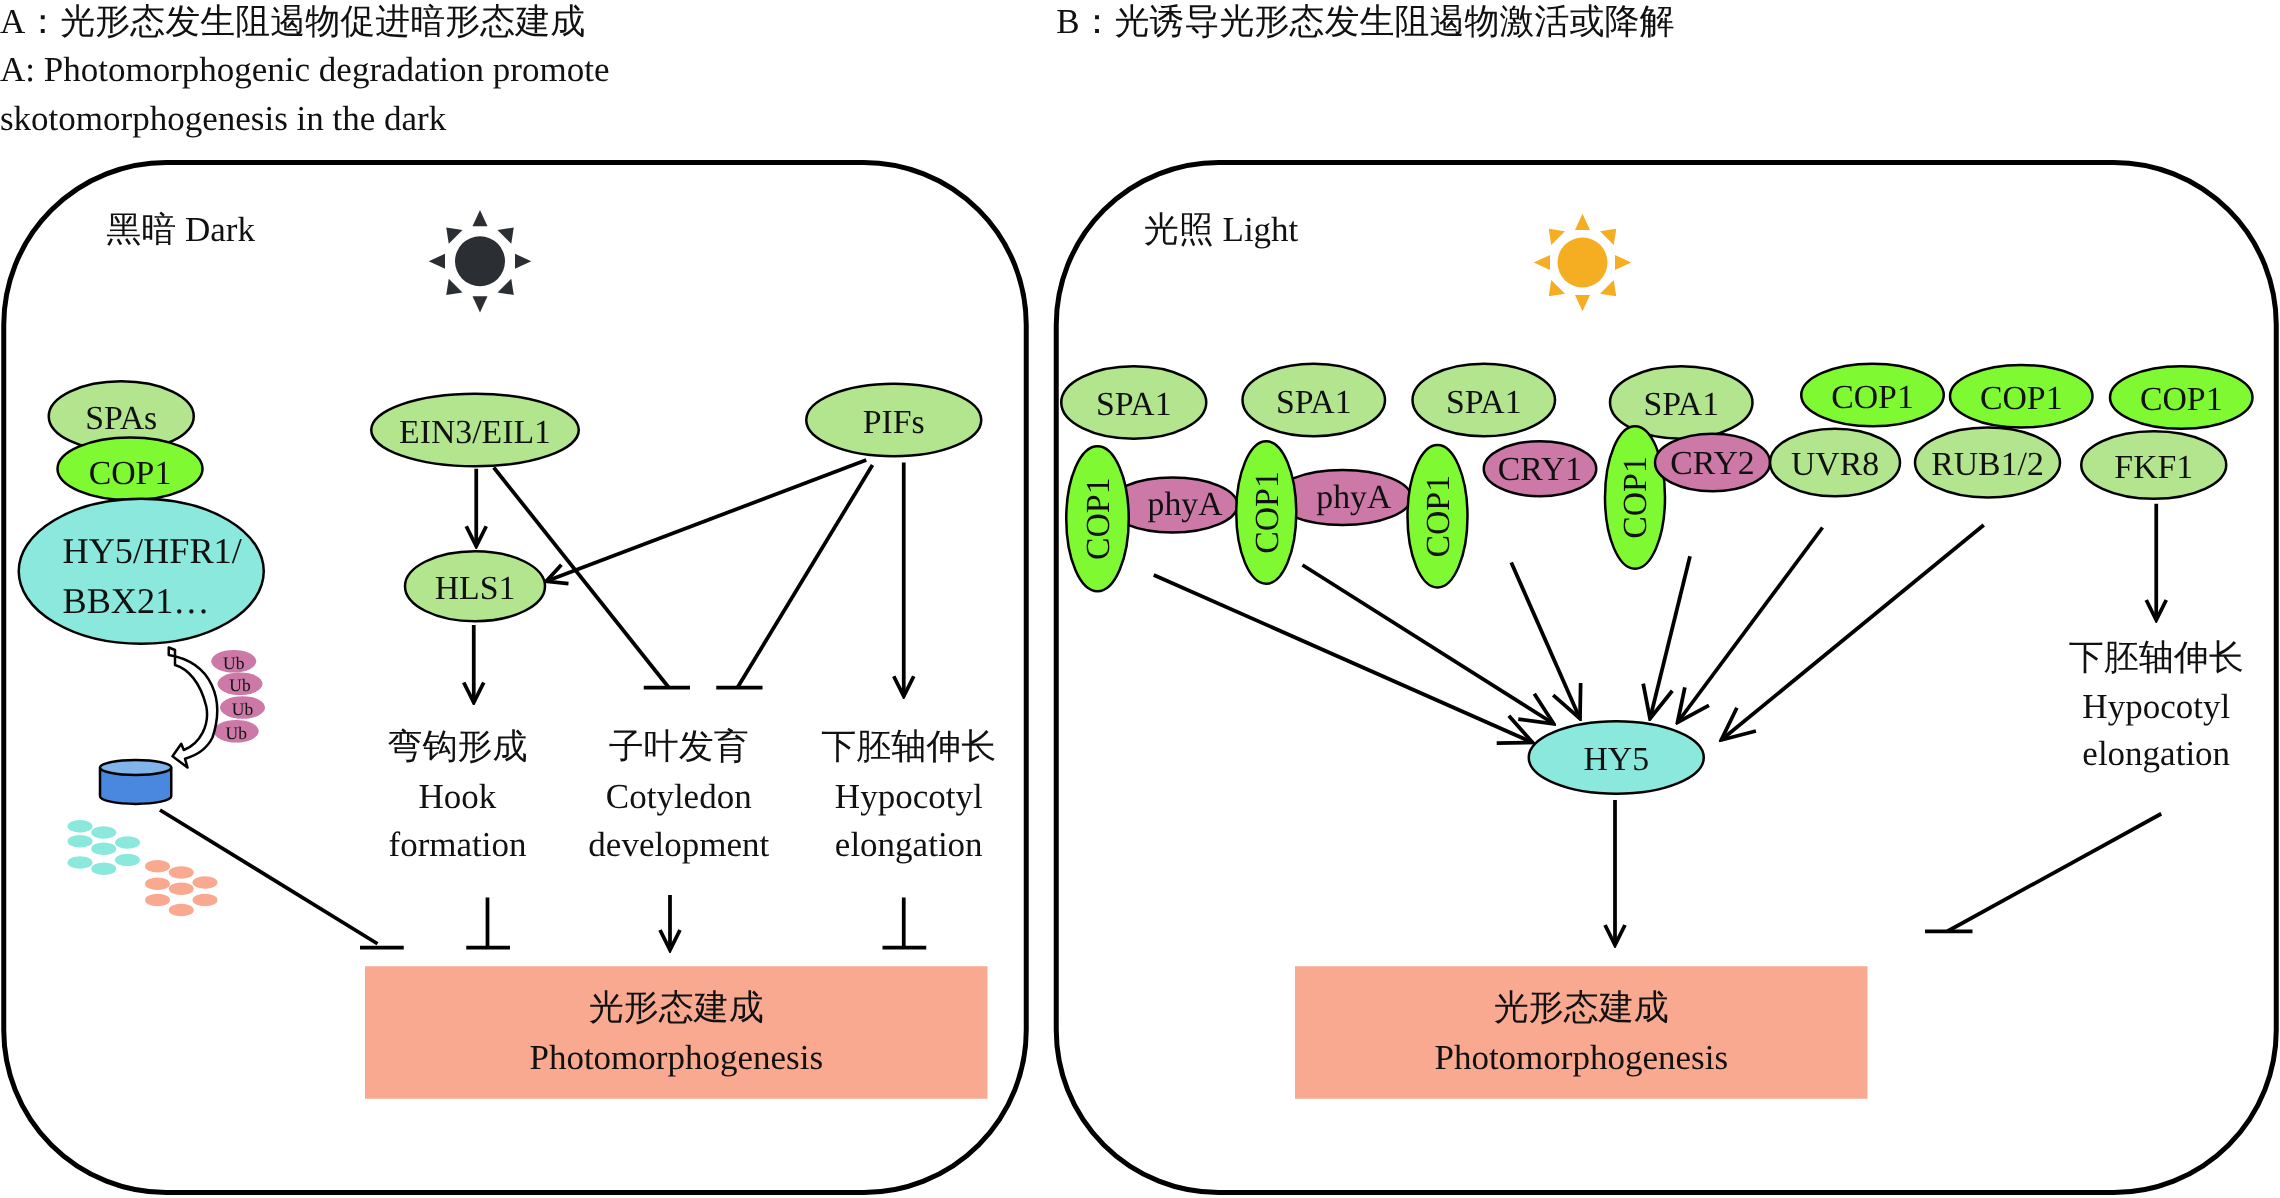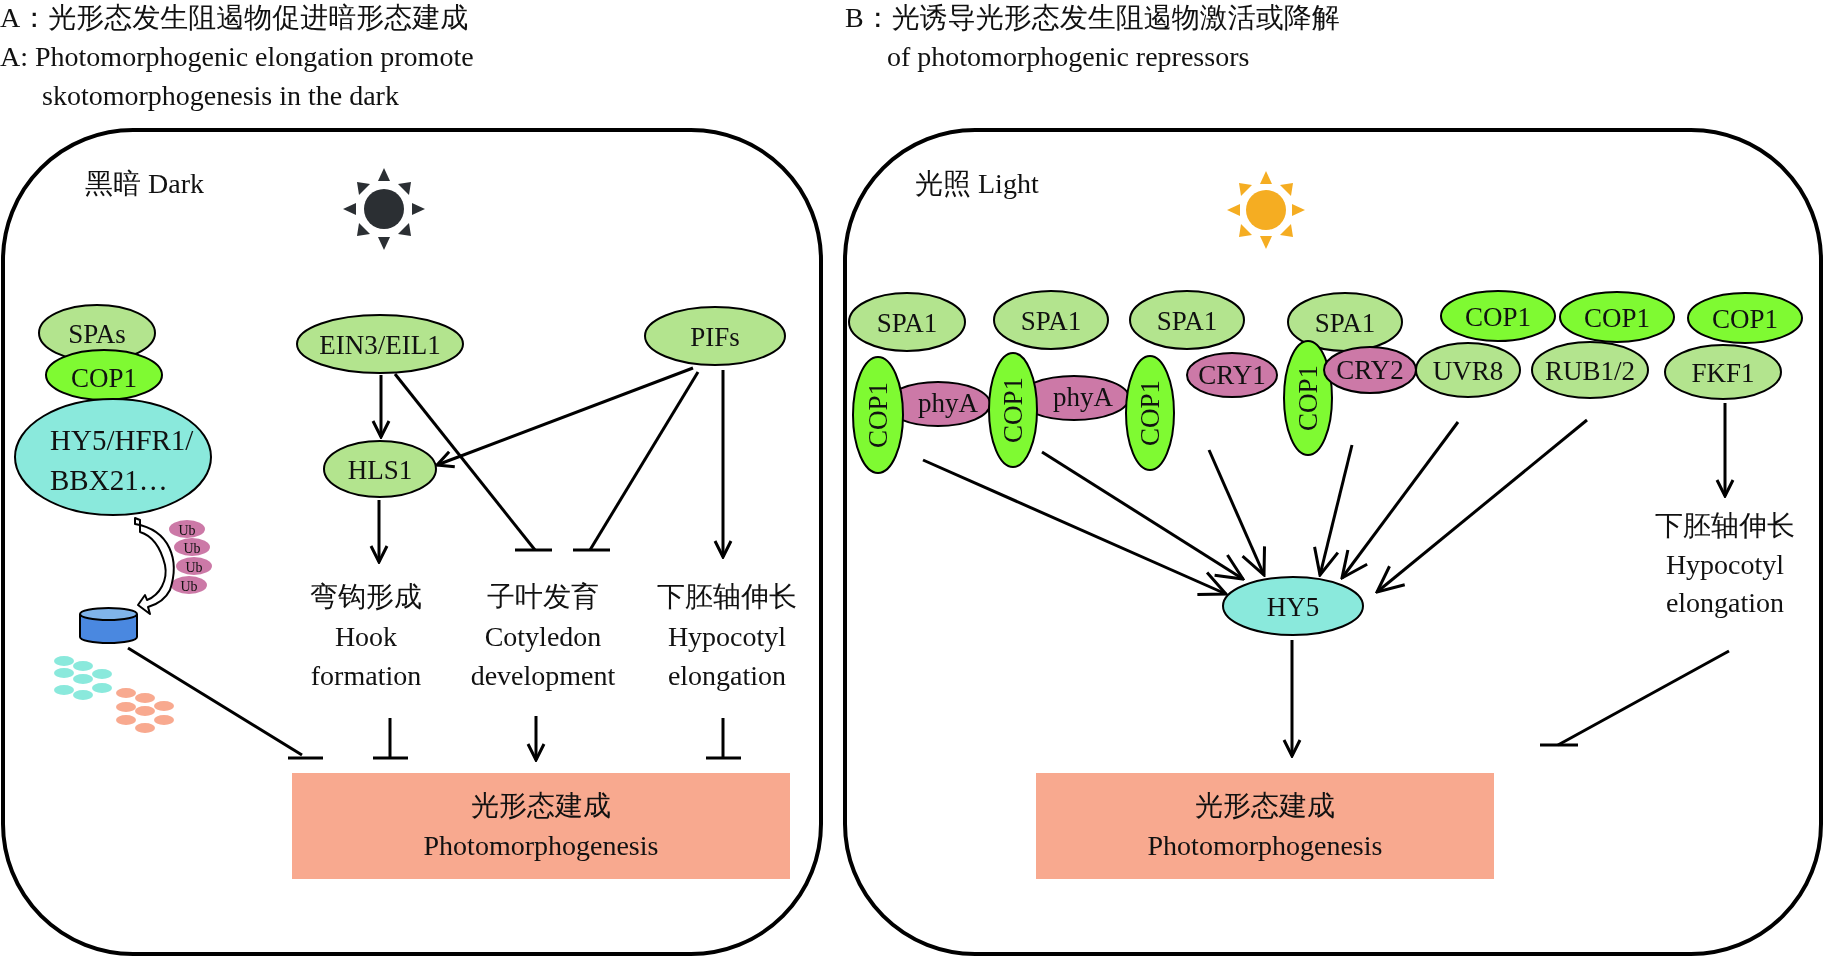--- a/index.html
+++ b/index.html
@@ -1,36 +1,35 @@
 <!DOCTYPE html>
 <html><head>
 <meta charset="utf-8">
 <style>
   html, body { margin: 0; padding: 0; background: #ffffff; }
   body { width: 1824px; height: 958px; position: relative; overflow: hidden;
          font-family: "Liberation Serif", "DejaVu Serif", serif; color: #111; }
   .caption { position: absolute; font-size: 28px; line-height: 39px; white-space: nowrap; }
-  .caption .indent { padding-left: 42px; display: block; }
+  .caption .indent { display: block; }
   svg { position: absolute; left: 0; top: 0; }
   svg text { font-family: "Liberation Serif", "DejaVu Serif", serif; fill: #111; }
   .node-label { font-size: 27px; }
   .out-label { font-size: 28px; }
   .panel-title { font-size: 28px; }
 </style>
 </head>
 <body>
 
 <div class="caption" style="left:0;top:-2px;">
   <span style="display:block">A：光形态发生阻遏物促进暗形态建成</span>
-  <span style="display:block">A: Photomorphogenic elongation promote</span>
+  <span style="display:block">A: Photomorphogenic degradation promote</span>
   <span class="indent">skotomorphogenesis in the dark</span>
 </div>
 <div class="caption" style="left:845px;top:-2px;">
   <span style="display:block">B：光诱导光形态发生阻遏物激活或降解</span>
-  <span class="indent">of photomorphogenic repressors</span>
 </div>
 
 <svg width="1824" height="958" viewBox="0 0 1824 958">
   <defs>
     <marker id="arr" viewBox="0 0 20 20" refX="18" refY="10" markerWidth="20" markerHeight="20" markerUnits="userSpaceOnUse" orient="auto">
       <path d="M2,2 L18,10 L2,18" fill="none" stroke="#000" stroke-width="3"></path>
     </marker>
     <marker id="arrL" viewBox="0 0 30 30" refX="28" refY="15" markerWidth="30" markerHeight="30" markerUnits="userSpaceOnUse" orient="auto">
       <path d="M2,3 L28,15 L2,27" fill="none" stroke="#000" stroke-width="3"></path>
     </marker>

